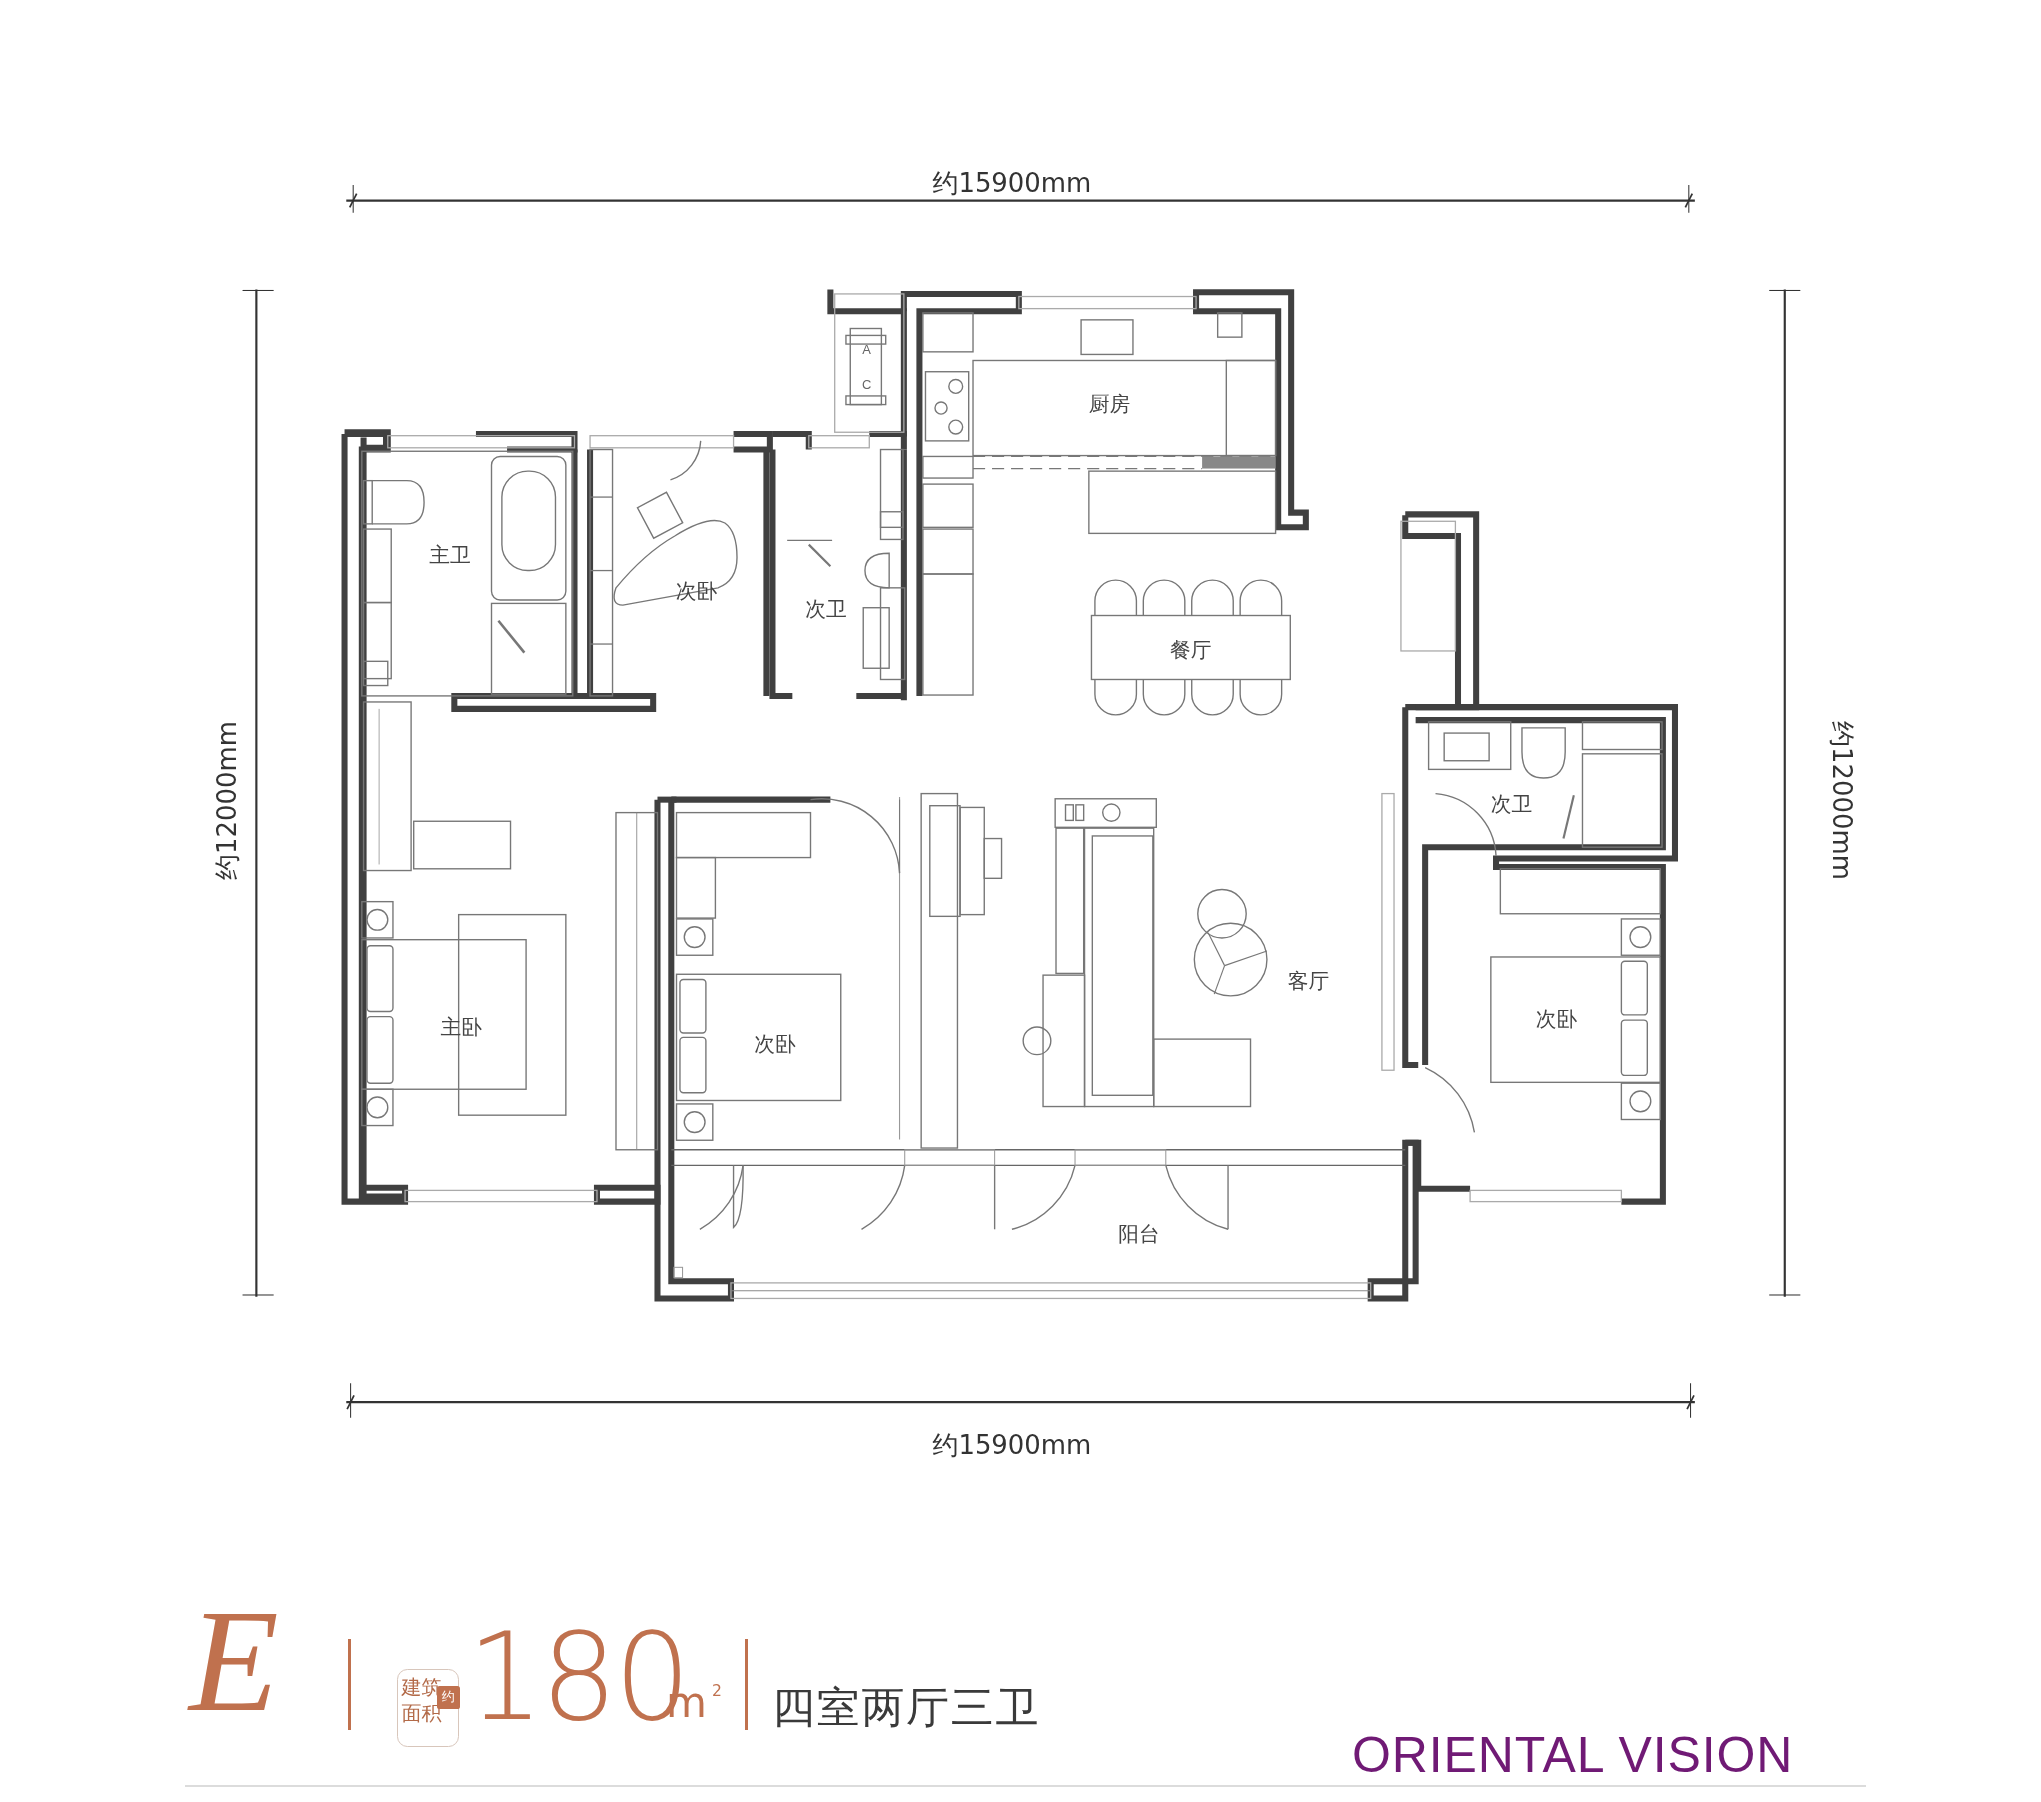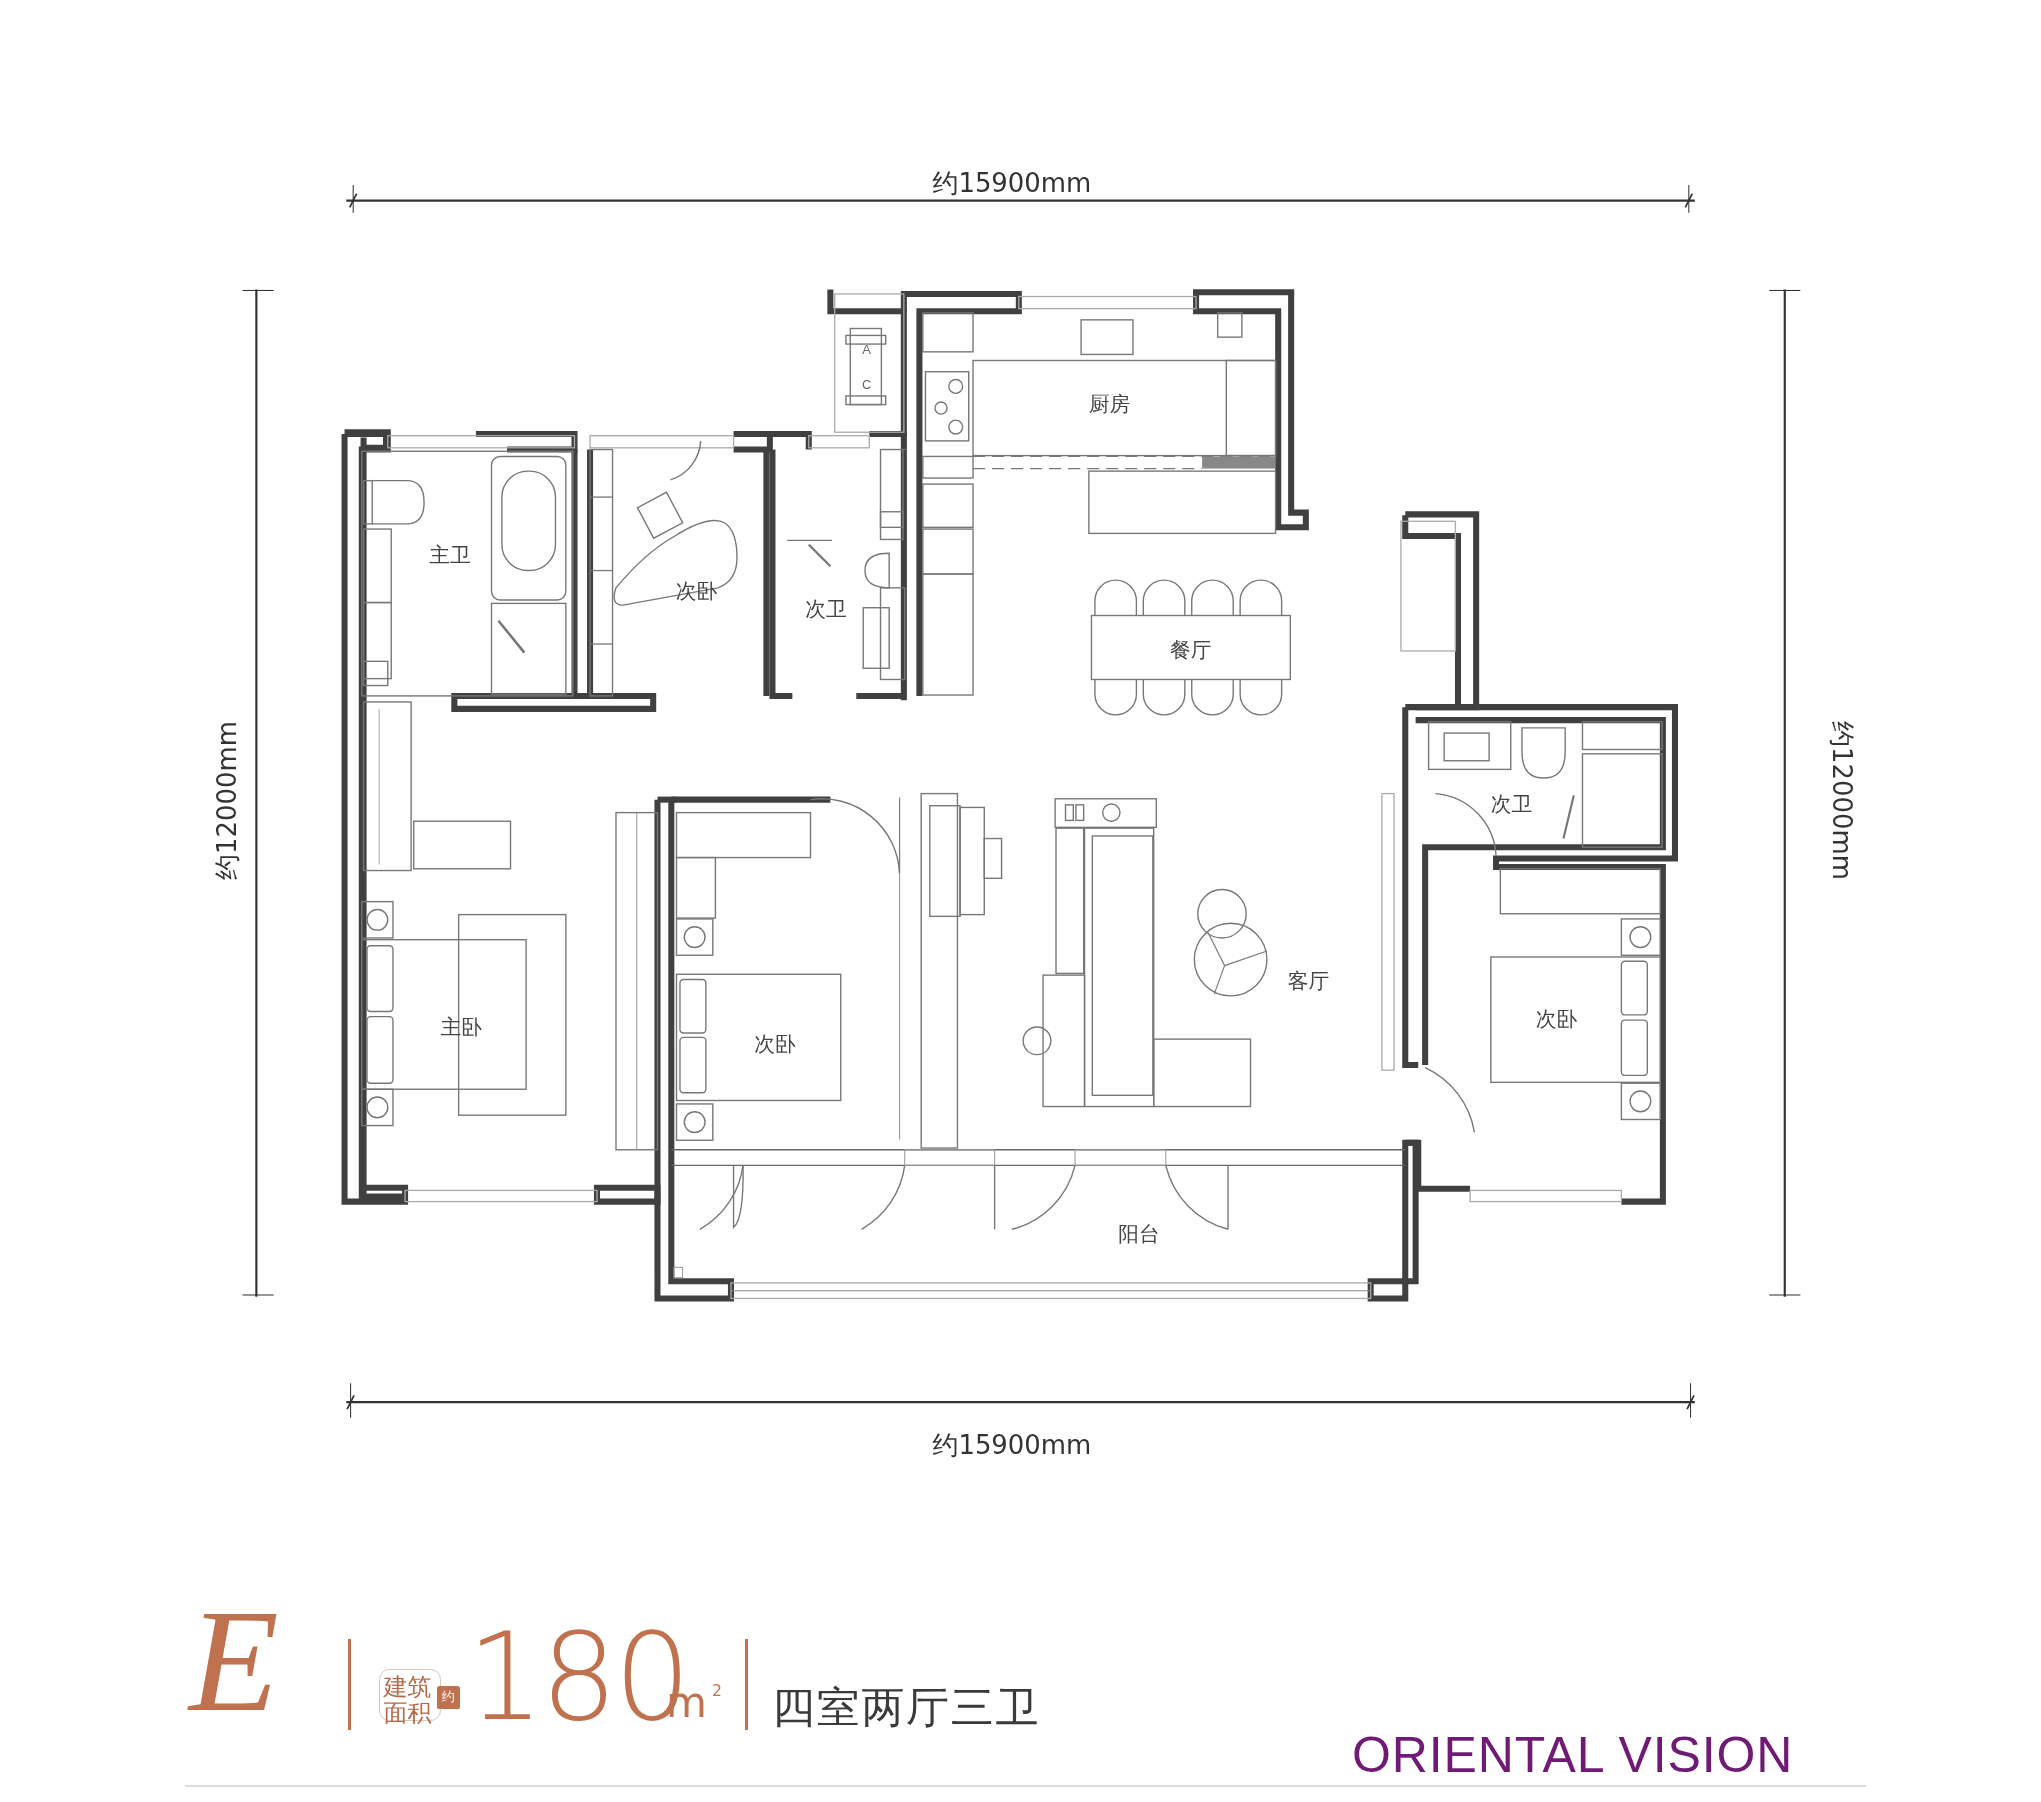--- a/index.html
+++ b/index.html
@@ -10,23 +10,23 @@
   .room-label { font-family:"DejaVu Sans",sans-serif; font-size:24px; fill:#444; }
   .wall { fill:none; stroke:#404040; stroke-width:7; stroke-linejoin:miter; }
   .thin { fill:none; stroke:#777; stroke-width:1.6; }
   .fine { fill:none; stroke:#999; stroke-width:1.2; }
   .win  { fill:none; stroke:#aaa; stroke-width:1.5; }
   .dash { fill:none; stroke:#777; stroke-width:1.5; stroke-dasharray:14 8; }
   .footer { position:absolute; left:0; top:1582px; width:2042px; height:221px; }
   .type-letter { position:absolute; left:189px; top:1587px; font-family:"Liberation Serif","DejaVu Serif",serif;
                  font-style:italic; font-size:147px; color:#c0714e; line-height:1; font-weight:400; }
   .sep { position:absolute; width:3.5px; background:#c0714e; }
-  .area-badge { position:absolute; left:379px; top:1669px; width:64px; width:62px; height:52px;
+  .area-badge { position:absolute; left:397px; top:1669px; width:64px; width:62px; height:78px;
                 border:1.3px solid #d8c6bb; border-radius:10.4px; color:#b36a48;
-                font-family:"DejaVu Sans",sans-serif; font-size:24px; line-height:26px;
+                font-family:"DejaVu Sans",sans-serif; font-size:20px; line-height:26px;
                 text-align:left; padding:3.5px 0 0 3.5px; box-sizing:border-box; }
   .area-approx { position:absolute; left:437px; top:1686px; width:22.5px; height:22.5px; background:#c0714e;
                  color:#fff; font-size:13px; text-align:center; line-height:22.5px; border-radius:2.6px;
                  font-family:"DejaVu Sans",sans-serif; }
   .area-value { position:absolute; left:467px; top:1617px; font-family:"DejaVu Sans",sans-serif;
                 font-weight:200; font-size:121px; color:#c0714e; letter-spacing:-3.5px; line-height:1; }
   .area-unit { position:absolute; left:666px; top:1682px; font-family:"DejaVu Sans",sans-serif;
                font-size:42px; color:#c0714e; line-height:1; }
   .area-sup { position:absolute; left:712px; top:1682px; font-family:"DejaVu Sans",sans-serif;
               font-size:15.6px; color:#c0714e; }

